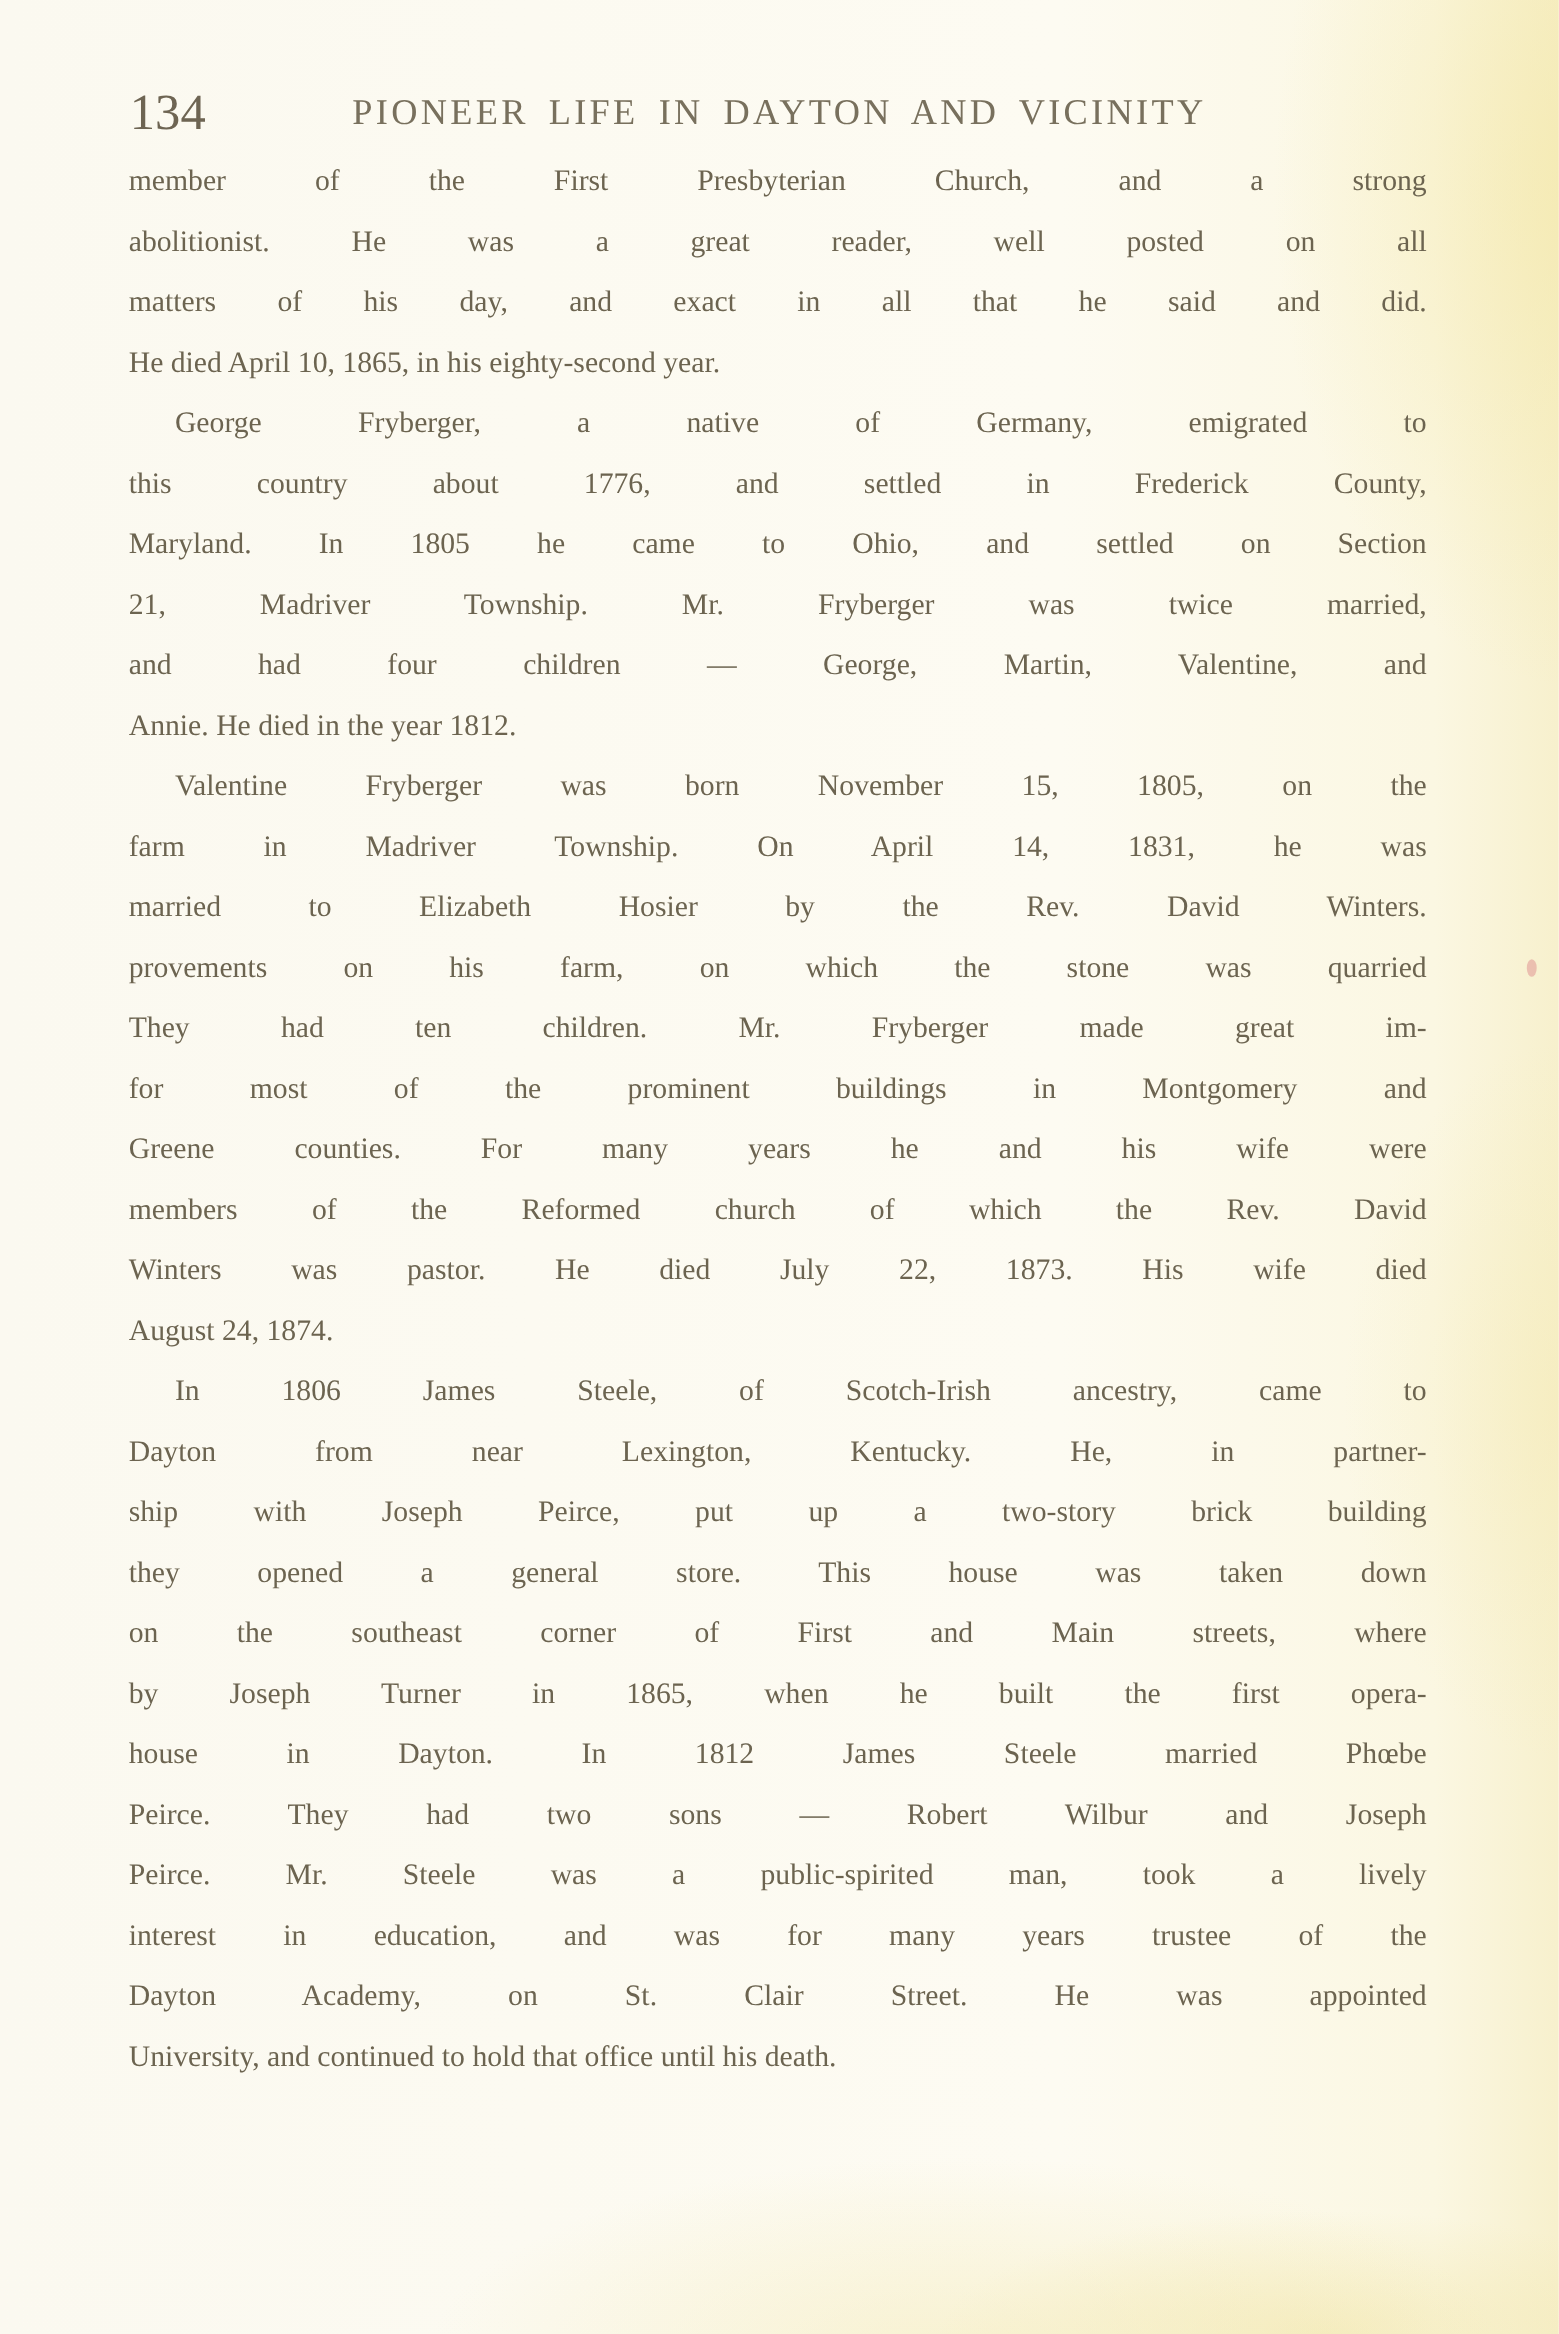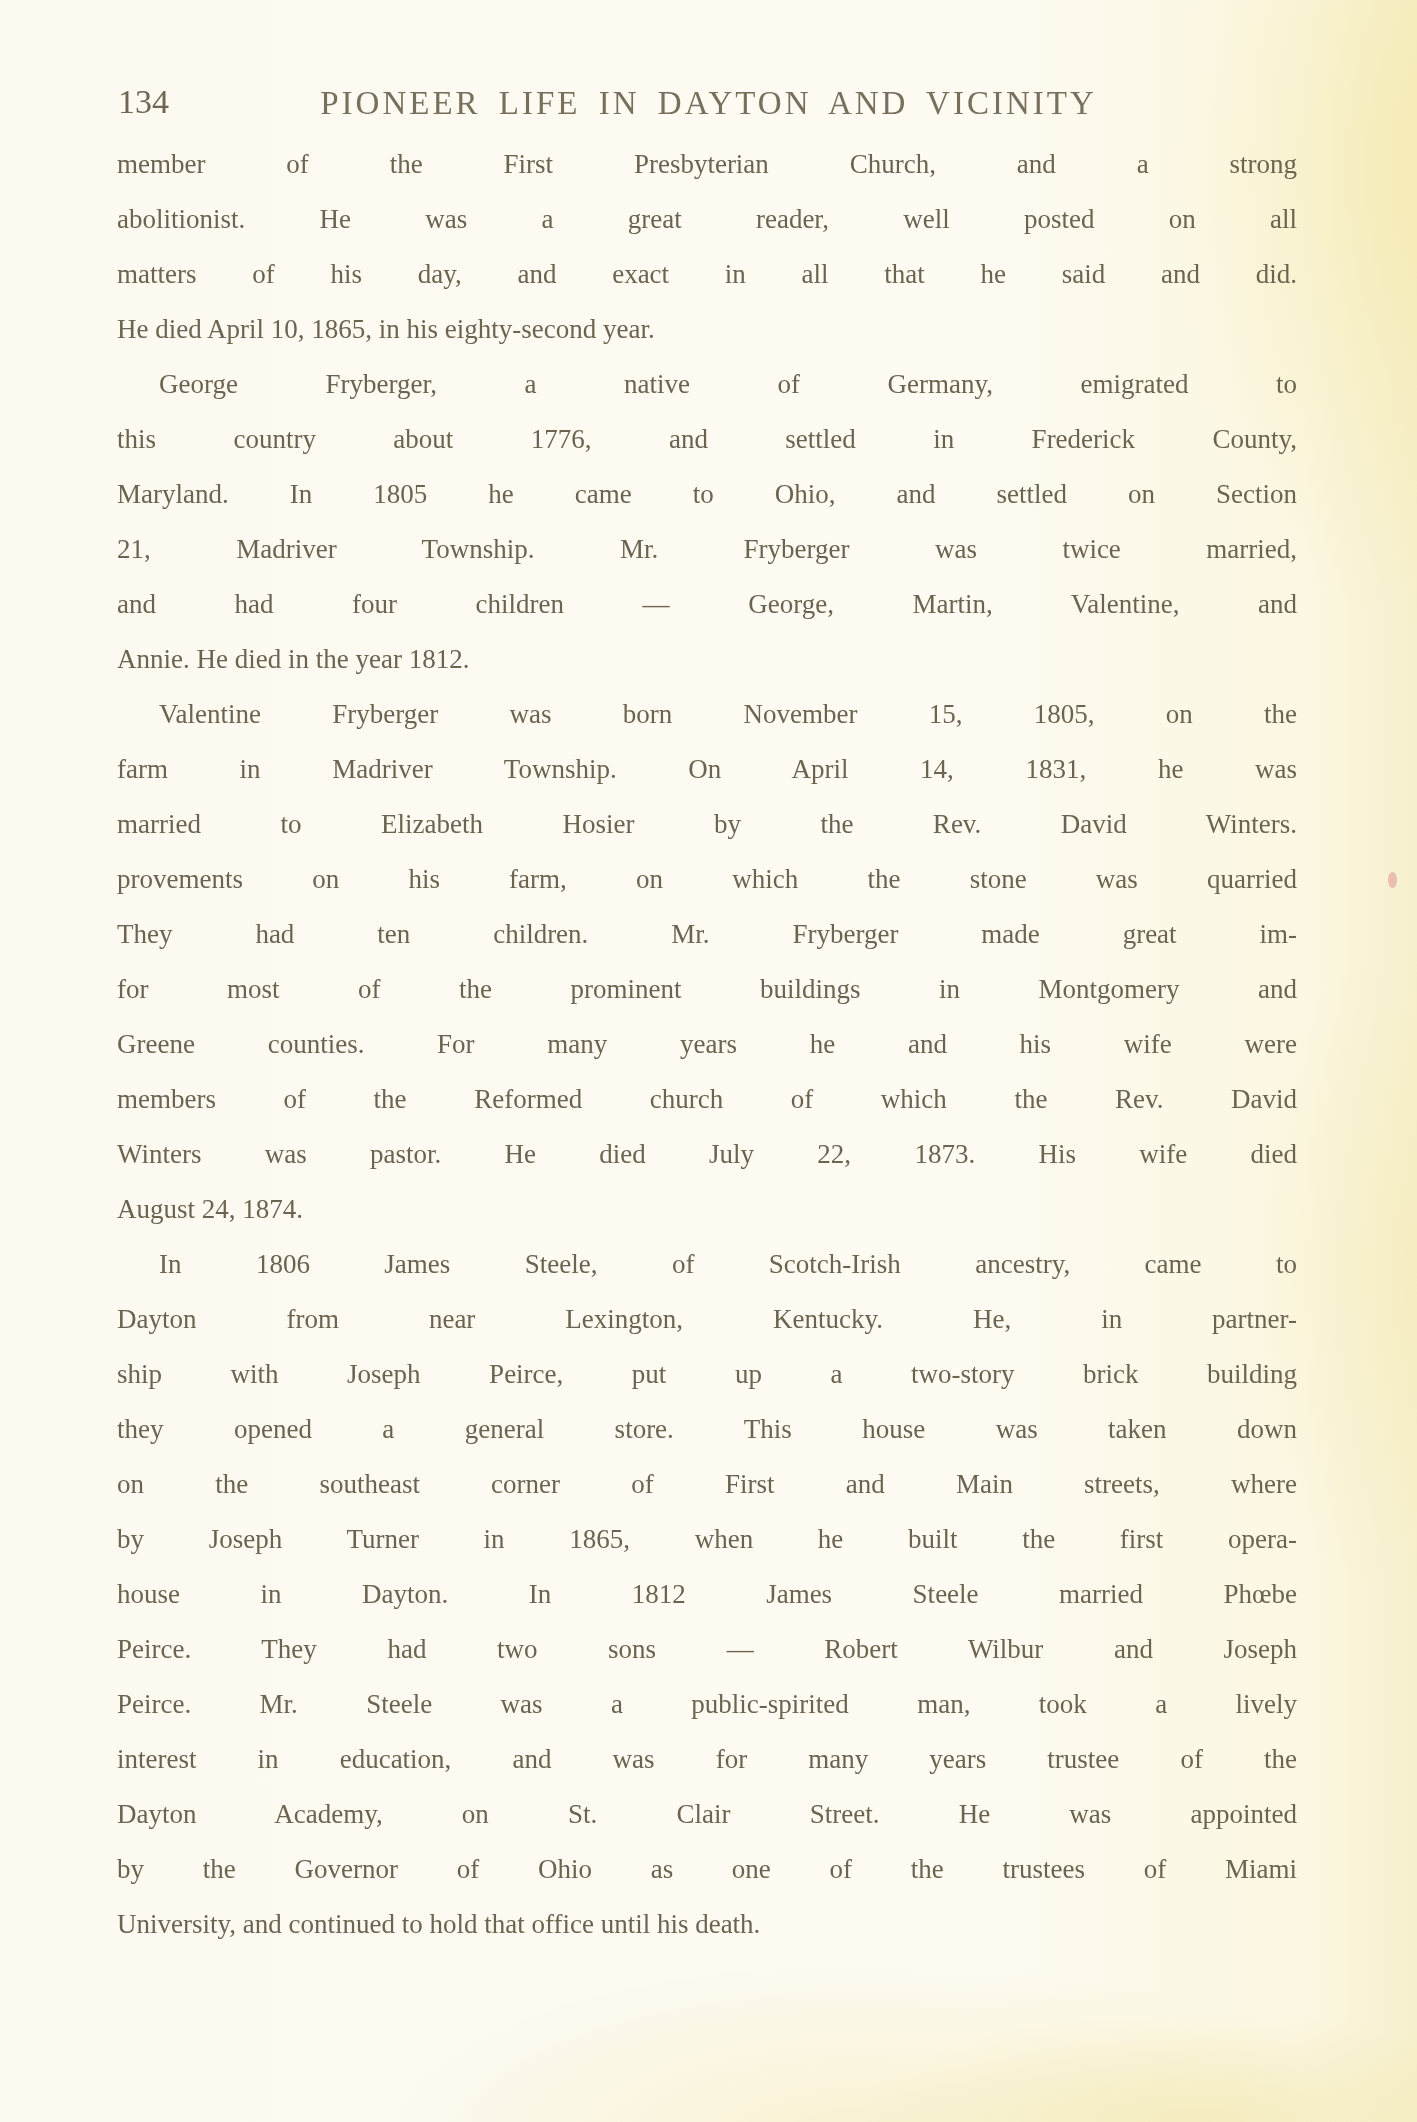--- a/index.html
+++ b/index.html
@@ -28,21 +28,21 @@
     top: 84px;
     left: 0;
     right: 0;
     height: 40px;
     text-align: center;
   }
   .page-number {
     position: absolute;
     left: 118px;
     top: 0;
-    font-size: 34px;
+    font-size: 46px;
     line-height: 36px;
     color: #6e6553;
   }
   .running-title {
     display: inline-block;
     font-size: 33px;
     line-height: 38px;
     letter-spacing: 3px;
     word-spacing: 7px;
     color: #78705d;
@@ -112,18 +112,17 @@
       <div class="line">Dayton from near Lexington, Kentucky. He, in partner-</div>
       <div class="line">ship with Joseph Peirce, put up a two-story brick building</div>
       <div class="line">they opened a general store. This house was taken down</div>
       <div class="line">on the southeast corner of First and Main streets, where</div>
       <div class="line">by Joseph Turner in 1865, when he built the first opera-</div>
       <div class="line">house in Dayton. In 1812 James Steele married Phœbe</div>
       <div class="line">Peirce. They had two sons — Robert Wilbur and Joseph</div>
       <div class="line">Peirce. Mr. Steele was a public-spirited man, took a lively</div>
       <div class="line">interest in education, and was for many years trustee of the</div>
       <div class="line">Dayton Academy, on St. Clair Street. He was appointed</div>
-      <div class="line">by the Governor of Ohio as one of the trustees of Miami</div>
       <div class="line para-last">University, and continued to hold that office until his death.</div>
     </div>
 
   <div class="scan-speck"></div>
 </div>
 
 </body></html>

